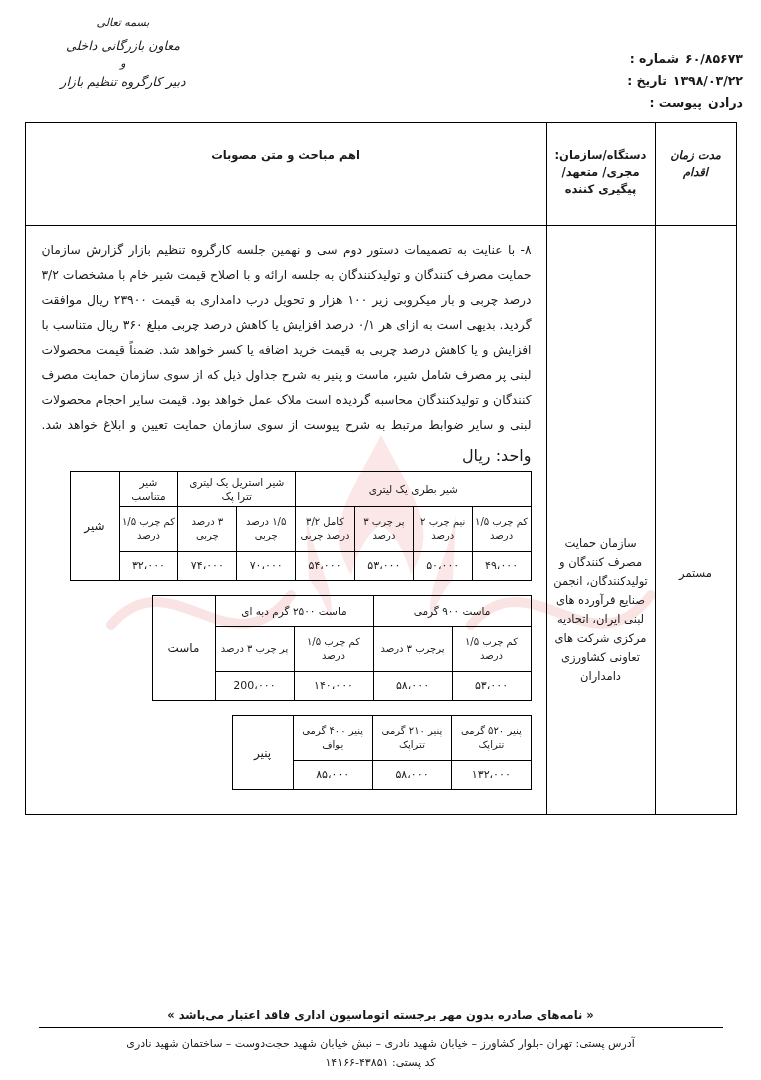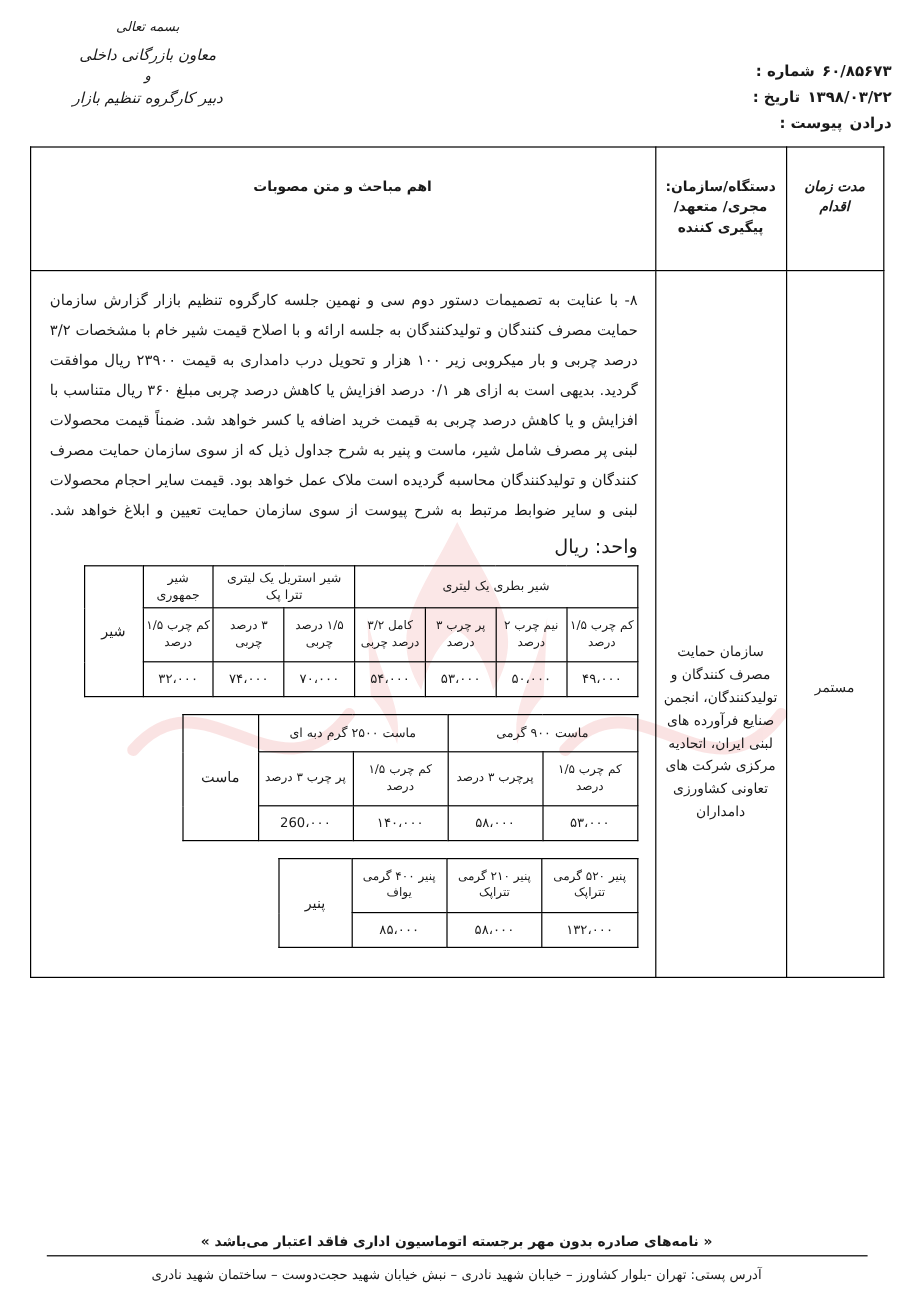--- a/index.html
+++ b/index.html
@@ -195,21 +195,21 @@
 
           <p class="para">۸- با عنایت به تصمیمات دستور دوم سی و نهمین جلسه کارگروه تنظیم بازار گزارش سازمان حمایت مصرف کنندگان و تولیدکنندگان به جلسه ارائه و با اصلاح قیمت شیر خام با مشخصات ۳/۲ درصد چربی و بار میکروبی زیر ۱۰۰ هزار و تحویل درب دامداری به قیمت ۲۳۹۰۰ ریال موافقت گردید. بدیهی است به ازای هر ۰/۱ درصد افزایش یا کاهش درصد چربی مبلغ ۳۶۰ ریال متناسب با افزایش و یا کاهش درصد چربی به قیمت خرید اضافه یا کسر خواهد شد. ضمناً قیمت محصولات لبنی پر مصرف شامل شیر، ماست و پنیر به شرح جداول ذیل که از سوی سازمان حمایت مصرف کنندگان و تولیدکنندگان محاسبه گردیده است ملاک عمل خواهد بود. قیمت سایر احجام محصولات لبنی و سایر ضوابط مرتبط به شرح پیوست از سوی سازمان حمایت تعیین و ابلاغ خواهد شد.</p>
 
           <div class="unit">واحد: ریال</div>
 
           <table class="dt" id="milk-table">
             <tbody>
               <tr>
                 <td class="grp" colspan="4">شیر بطری یک لیتری</td>
                 <td class="grp" colspan="2">شیر استریل یک لیتری تترا پک</td>
-                <td class="grp">شیر جمهوری</td>
+                <td class="grp">شیر متناسب</td>
                 <td rowspan="3" class="rowhdr" style="width:44px">شیر</td>
               </tr>
               <tr>
                 <td class="sub">کم چرب ۱/۵ درصد</td>
                 <td class="sub">نیم چرب ۲ درصد</td>
                 <td class="sub">پر چرب ۳ درصد</td>
                 <td class="sub">کامل ۳/۲ درصد چربی</td>
                 <td class="sub">۱/۵ درصد چربی</td>
                 <td class="sub">۳ درصد چربی</td>
                 <td class="sub">کم چرب ۱/۵ درصد</td>
@@ -236,21 +236,21 @@
               <tr>
                 <td class="sub">کم چرب ۱/۵ درصد</td>
                 <td class="sub">پرچرب ۳ درصد</td>
                 <td class="sub">کم چرب ۱/۵ درصد</td>
                 <td class="sub">پر چرب ۳ درصد</td>
               </tr>
               <tr>
                 <td class="val">۵۳،۰۰۰</td>
                 <td class="val">۵۸،۰۰۰</td>
                 <td class="val">۱۴۰،۰۰۰</td>
-                <td class="val">260،۰۰۰</td>
+                <td class="val">200،۰۰۰</td>
               </tr>
             </tbody>
           </table>
 
           <table class="dt" id="cheese-table">
             <tbody>
               <tr>
                 <td class="sub">پنیر ۵۲۰ گرمی تتراپک</td>
                 <td class="sub">پنیر ۲۱۰ گرمی تتراپک</td>
                 <td class="sub">پنیر ۴۰۰ گرمی یواف</td>
@@ -265,15 +265,16 @@
           </table>
 
         </td>
       </tr>
     </tbody>
   </table>
 
   <div class="footer">
     <div class="foot-note">« نامه‌های صادره بدون مهر برجسته اتوماسیون اداری فاقد اعتبار می‌باشد »</div>
     <div class="foot-addr">آدرس پستی: تهران -بلوار کشاورز – خیابان شهید نادری – نبش خیابان شهید حجت‌دوست – ساختمان شهید نادری</div>
+    <div class="foot-post">کد پستی: ۴۳۸۵۱-۱۴۱۶۶</div>
   </div>
 
 </div>
 
 </body></html>

